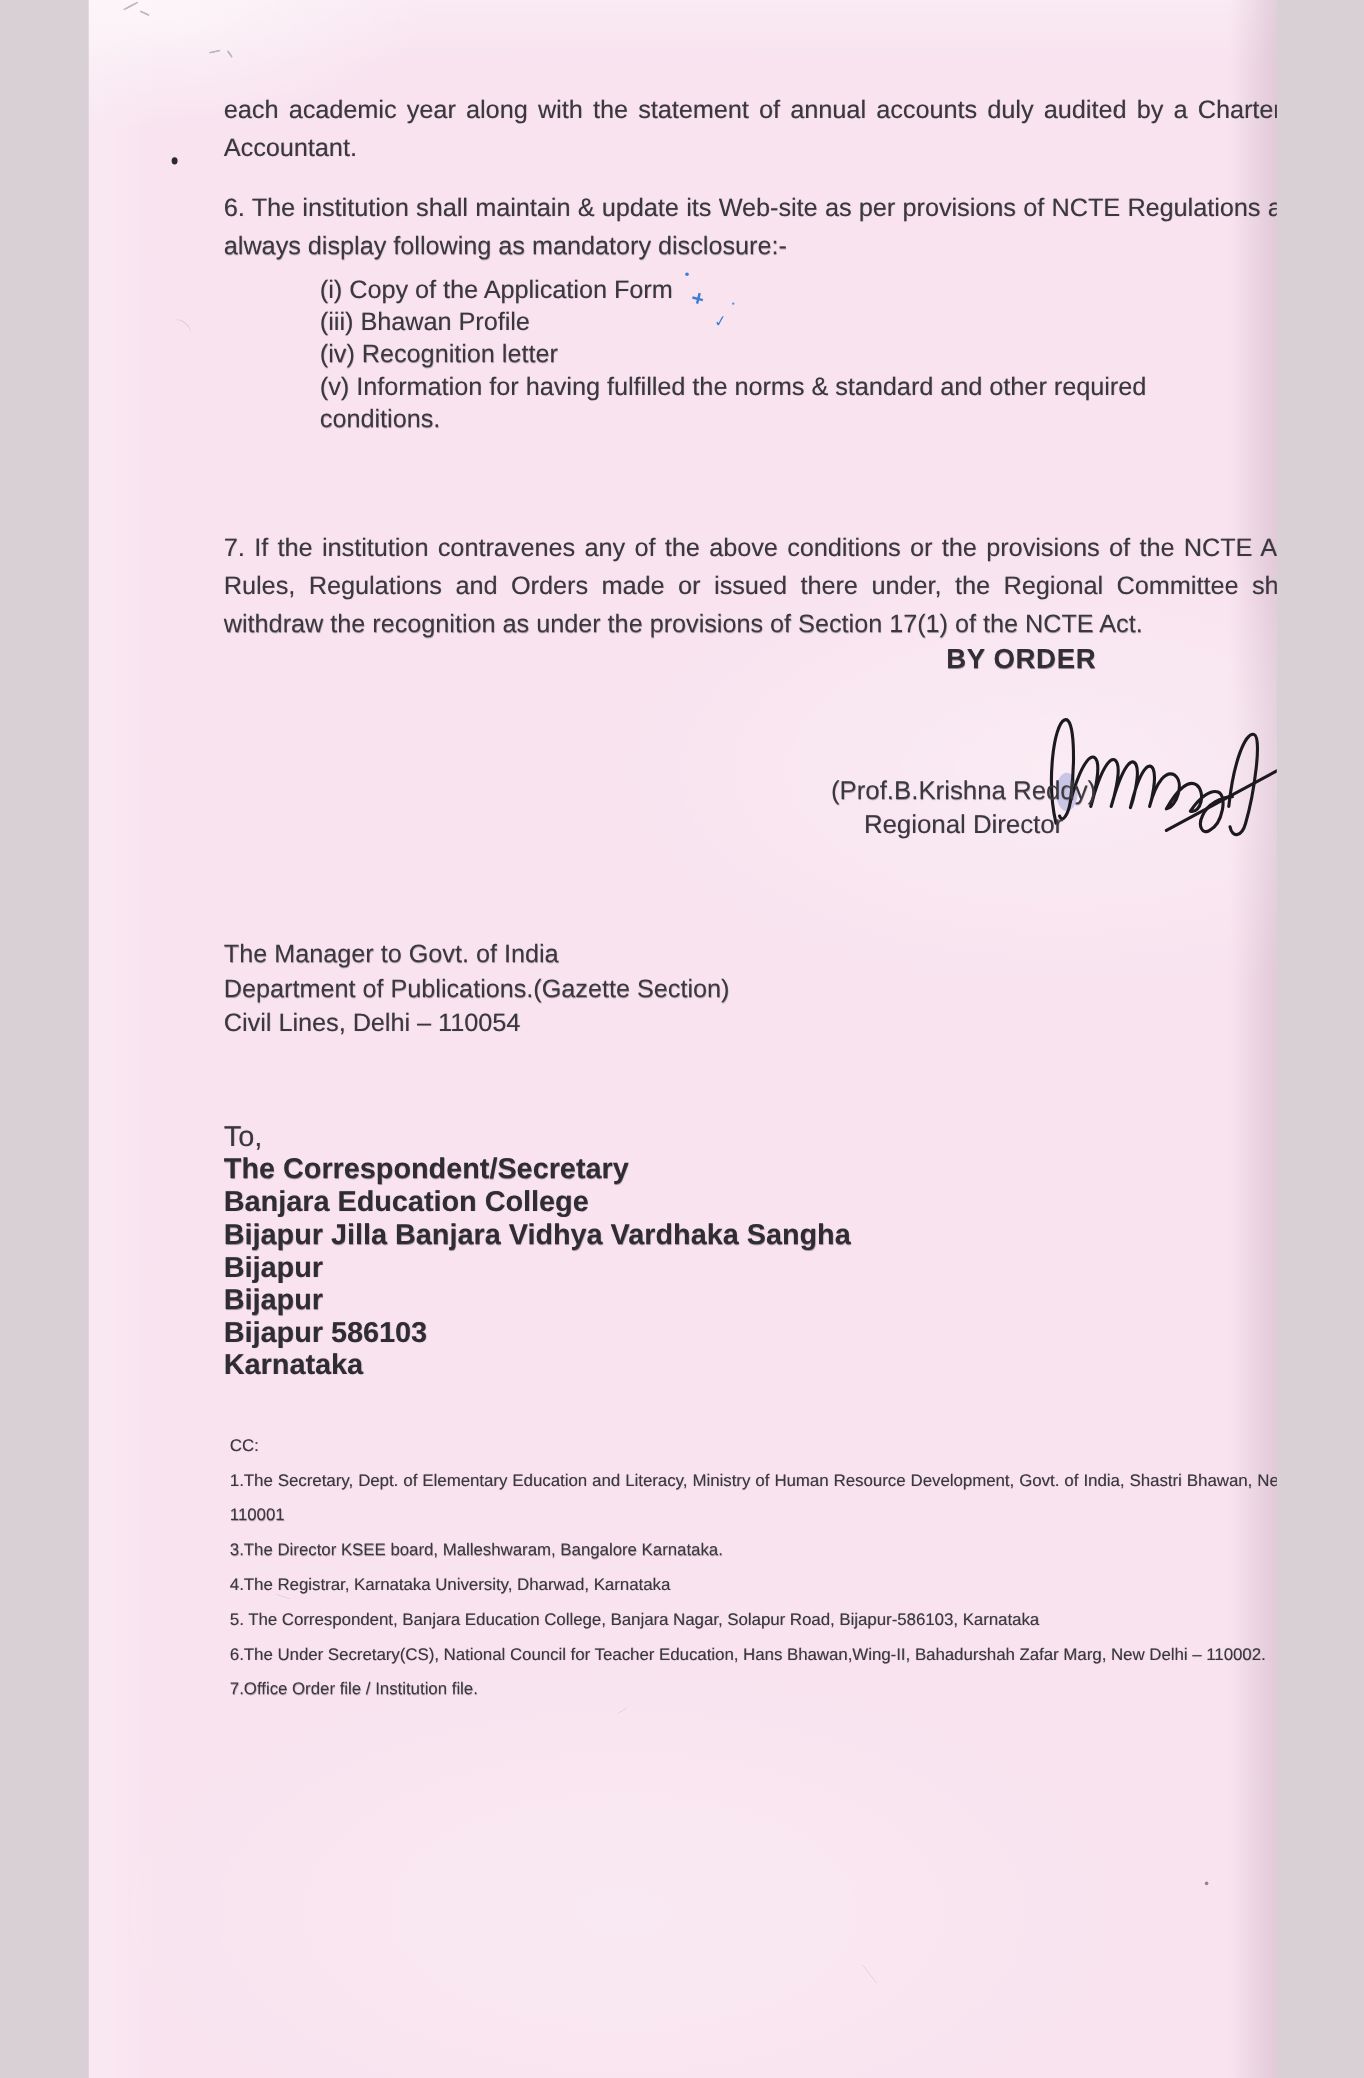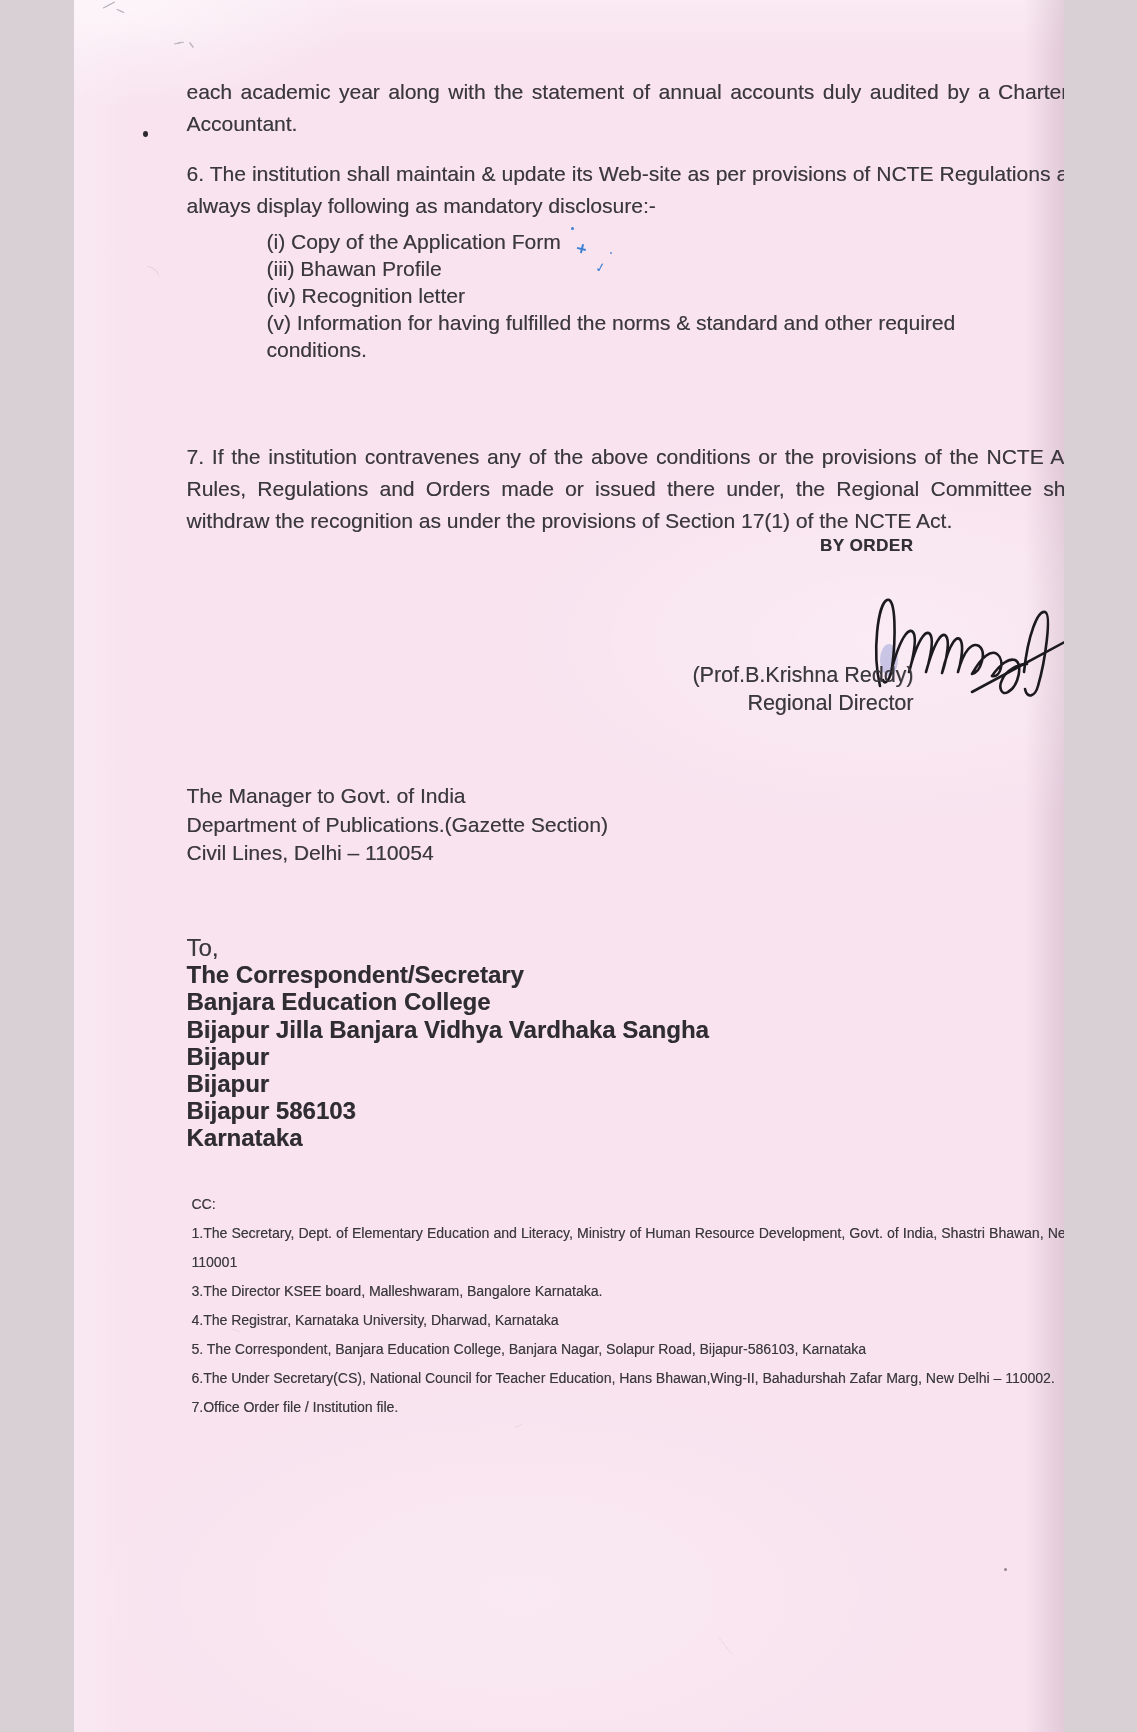--- a/index.html
+++ b/index.html
@@ -23,23 +23,23 @@
     font-size:21px;line-height:32px;
     text-align:justify;
     text-shadow:0.3px 0.3px 0.6px rgba(70,60,70,0.5);
   }
   .p1{top:55px;left:113px;width:905px;}
   .p6{top:137px;left:113px;width:905px;}
   .list{top:228px;left:193px;width:720px;font-size:21px;line-height:27px;
         text-shadow:0.3px 0.3px 0.6px rgba(70,60,70,0.5);}
   .list div{margin:0;}
   .p7{top:420px;left:113px;width:900px;}
-  .by-order{top:536px;right:150px;font-size:17px;font-weight:bold;letter-spacing:0.5px;
+  .by-order{top:536px;right:150px;font-size:23px;font-weight:bold;letter-spacing:0.5px;
             color:#312f35;text-shadow:0.3px 0.3px 0.6px rgba(60,50,60,0.55);}
-  .sign-block{top:662px;right:150px;text-align:right;font-size:21.5px;line-height:27.5px;
+  .sign-block{top:646px;right:150px;text-align:center;font-size:21.5px;line-height:27.5px;
               text-shadow:0.3px 0.3px 0.6px rgba(70,60,70,0.5);}
   .signature{top:568px;left:778px;pointer-events:none;}
   .manager{top:782px;left:113px;font-size:21px;line-height:28.5px;
            text-shadow:0.3px 0.3px 0.6px rgba(70,60,70,0.5);}
   .to-block{top:934px;left:113px;font-size:24px;line-height:27.2px;
             text-shadow:0.3px 0.3px 0.6px rgba(60,50,60,0.5);}
   .to-block .addr-line{font-weight:bold;color:#2f2d33;}
   .cc-block{top:1190px;left:118px;width:925px;font-size:14px;line-height:29px;
             text-shadow:0.3px 0.3px 0.6px rgba(70,60,70,0.5);}
   .cc-block .cc-item{text-align:justify;}

